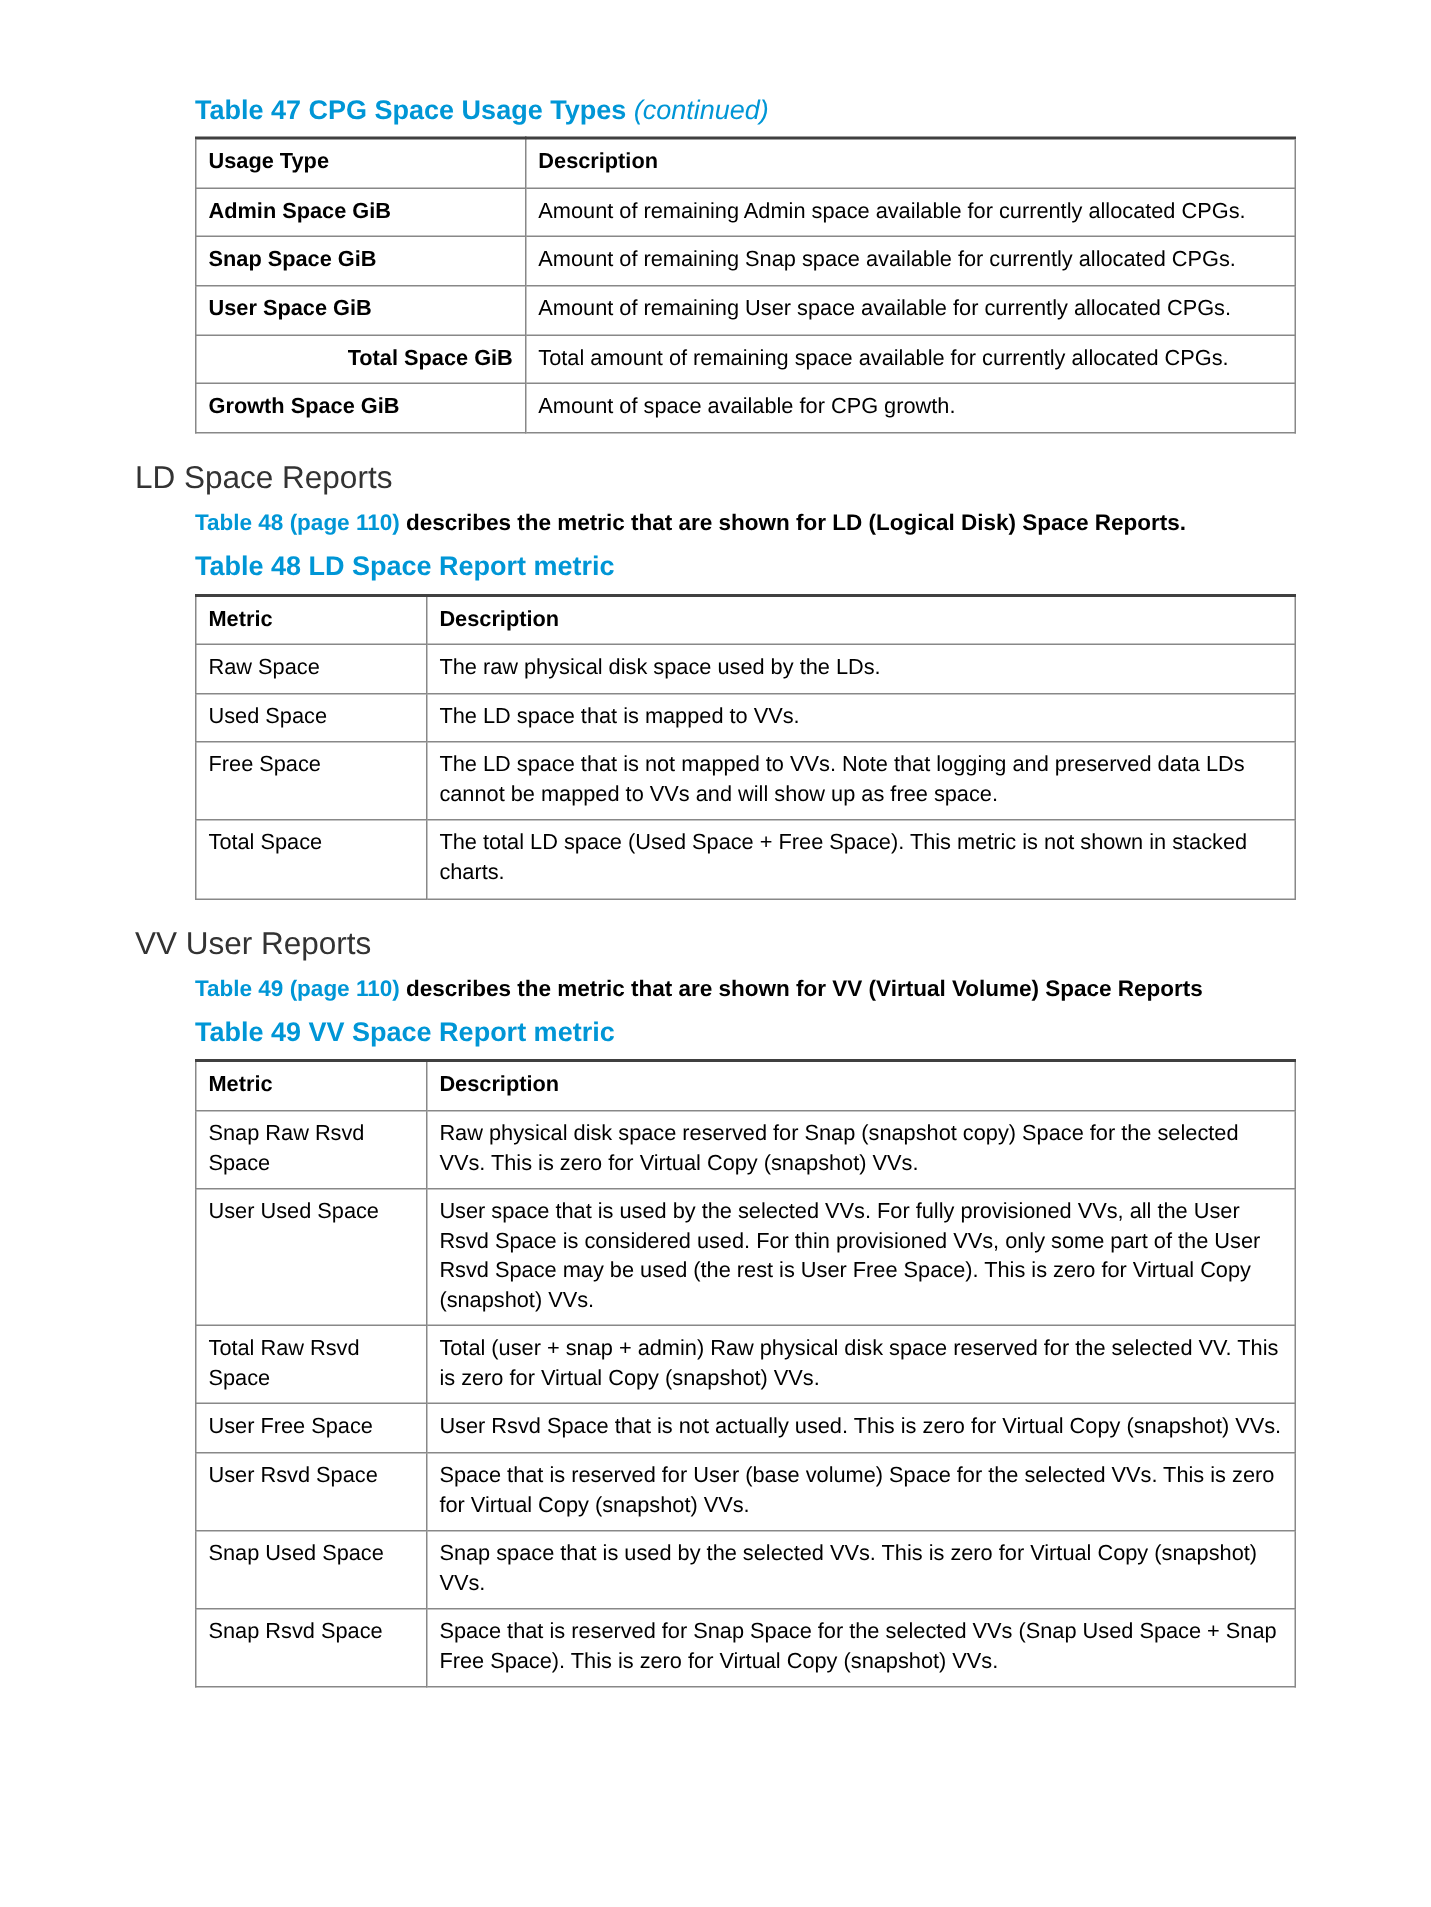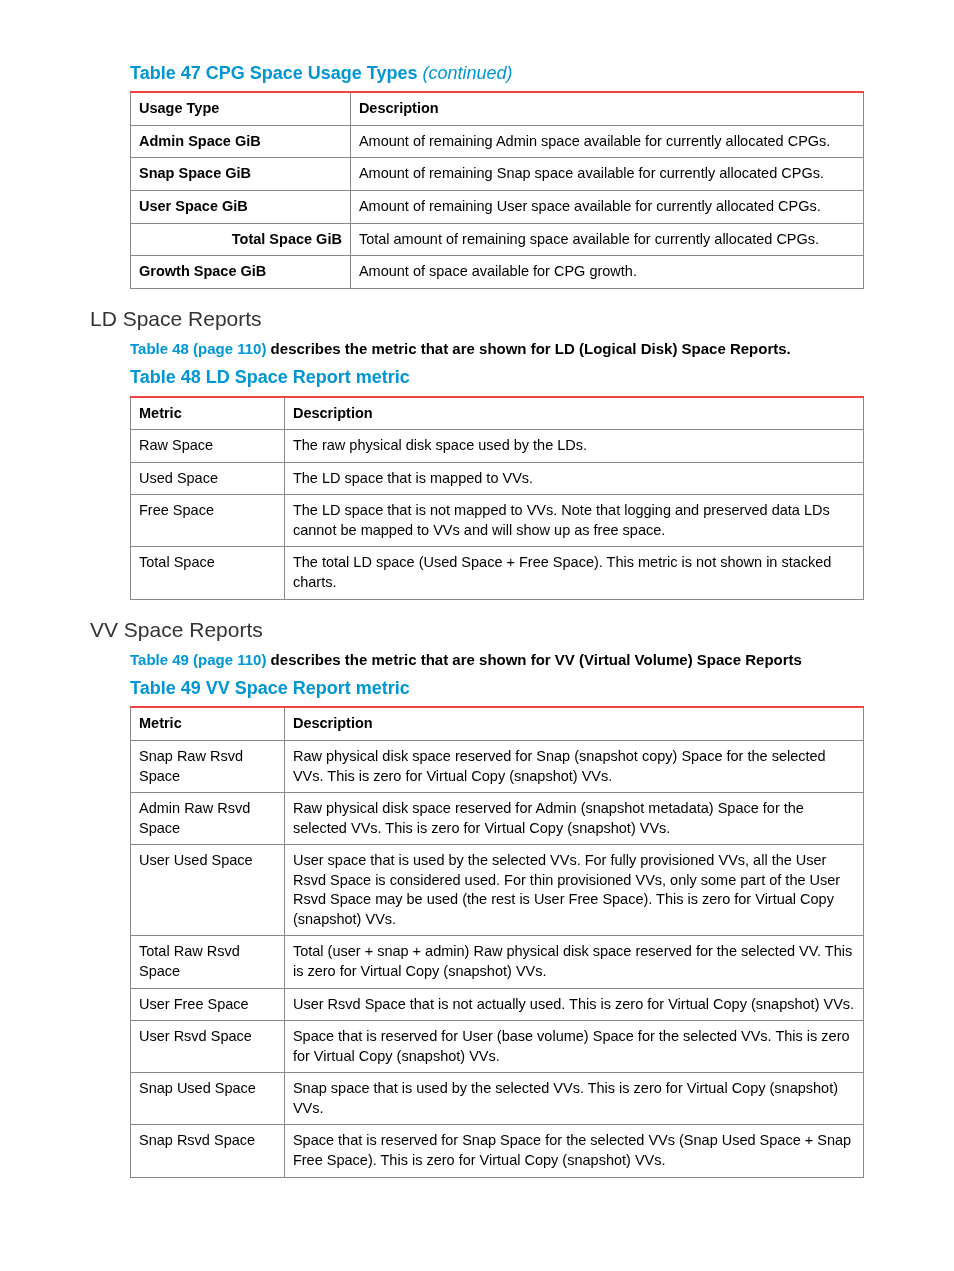--- a/index.html
+++ b/index.html
@@ -37,21 +37,21 @@
   th, td {
     text-align: left;
     vertical-align: top;
     padding: 6px 8px;
   }
   th {
     background: #fff;
     font-weight: bold;
   }
   .top-border-blue {
-    border-top: 2px solid #ef4444;
+    border-top: 2px solid #404040;
   }
   h2.section {
     font-size: 21px;
     font-weight: normal;
     color: #333;
     margin: 16px 0 6px -40px;
   }
   .body-text {
     margin: 4px 0 4px 0;
     font-weight: bold;
@@ -126,40 +126,36 @@
           <td>Free Space</td>
           <td>The LD space that is not mapped to VVs. Note that logging and preserved data LDs cannot be mapped to VVs and will show up as free space.</td>
         </tr>
         <tr>
           <td>Total Space</td>
           <td>The total LD space (Used Space + Free Space). This metric is not shown in stacked charts.</td>
         </tr>
       </tbody>
   </table>
 
-  <h2 class="section">VV Space Reports</h2>
+  <h2 class="section">VV User Reports</h2>
   <div class="body-text">
     <span class="link">Table 49 (page 110)</span><span> describes the metric that are shown for VV (Virtual Volume) Space Reports</span>
   </div>
   <div class="table-caption" style="margin-left:0;">Table 49 VV Space Report metric</div>
   <table class="top-border-blue">
     <thead>
       <tr>
         <th style="width:21%">Metric</th>
         <th>Description</th>
       </tr>
     </thead>
     <tbody id="table49-body">
         <tr>
           <td>Snap Raw Rsvd Space</td>
           <td>Raw physical disk space reserved for Snap (snapshot copy) Space for the selected VVs. This is zero for Virtual Copy (snapshot) VVs.</td>
-        </tr>
-        <tr>
-          <td>Admin Raw Rsvd Space</td>
-          <td>Raw physical disk space reserved for Admin (snapshot metadata) Space for the selected VVs. This is zero for Virtual Copy (snapshot) VVs.</td>
         </tr>
         <tr>
           <td>User Used Space</td>
           <td>User space that is used by the selected VVs. For fully provisioned VVs, all the User Rsvd Space is considered used. For thin provisioned VVs, only some part of the User Rsvd Space may be used (the rest is User Free Space). This is zero for Virtual Copy (snapshot) VVs.</td>
         </tr>
         <tr>
           <td>Total Raw Rsvd Space</td>
           <td>Total (user + snap + admin) Raw physical disk space reserved for the selected VV. This is zero for Virtual Copy (snapshot) VVs.</td>
         </tr>
         <tr>

